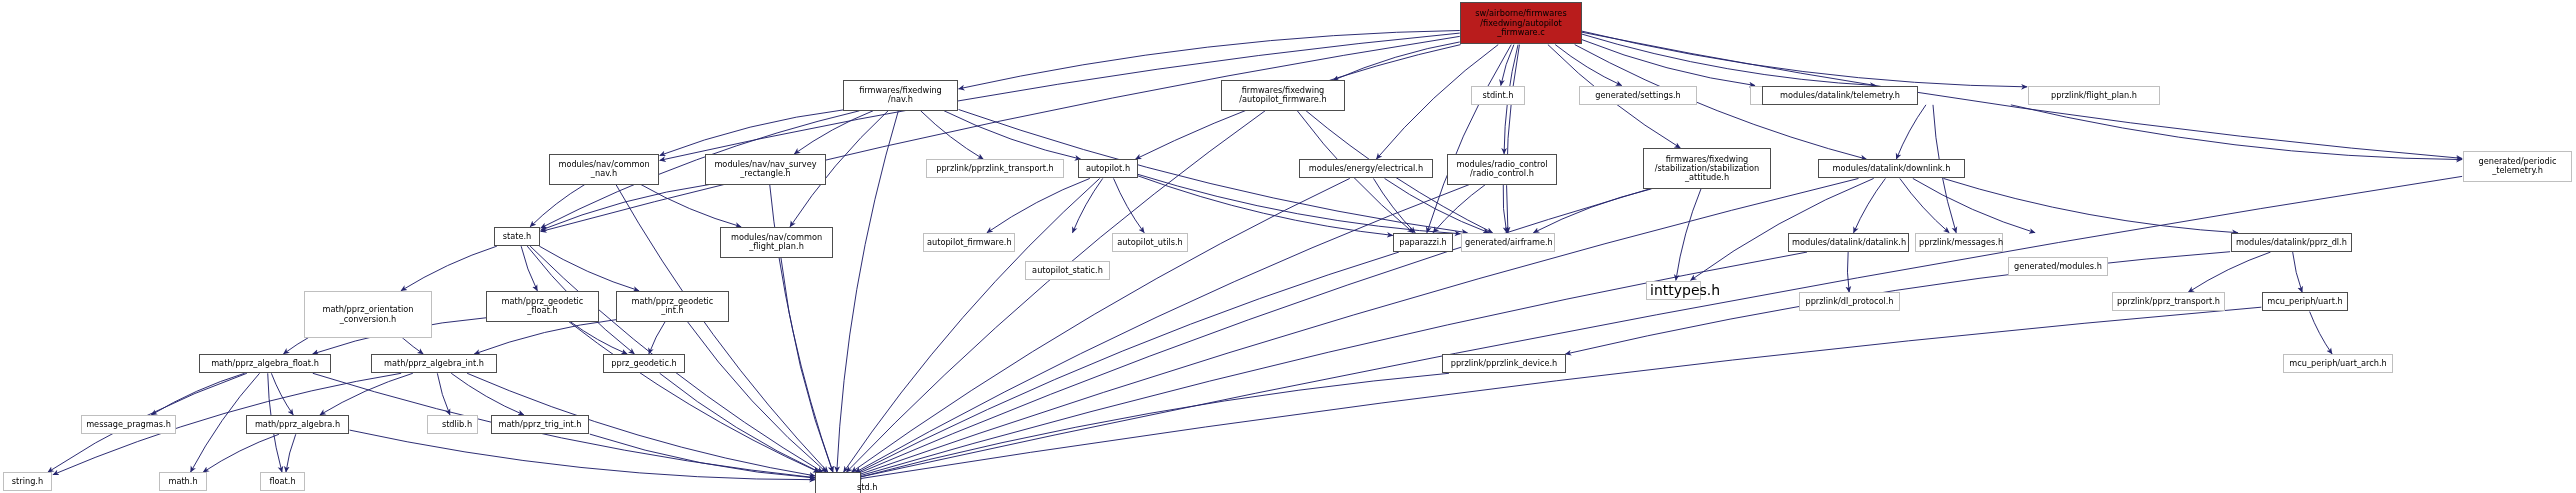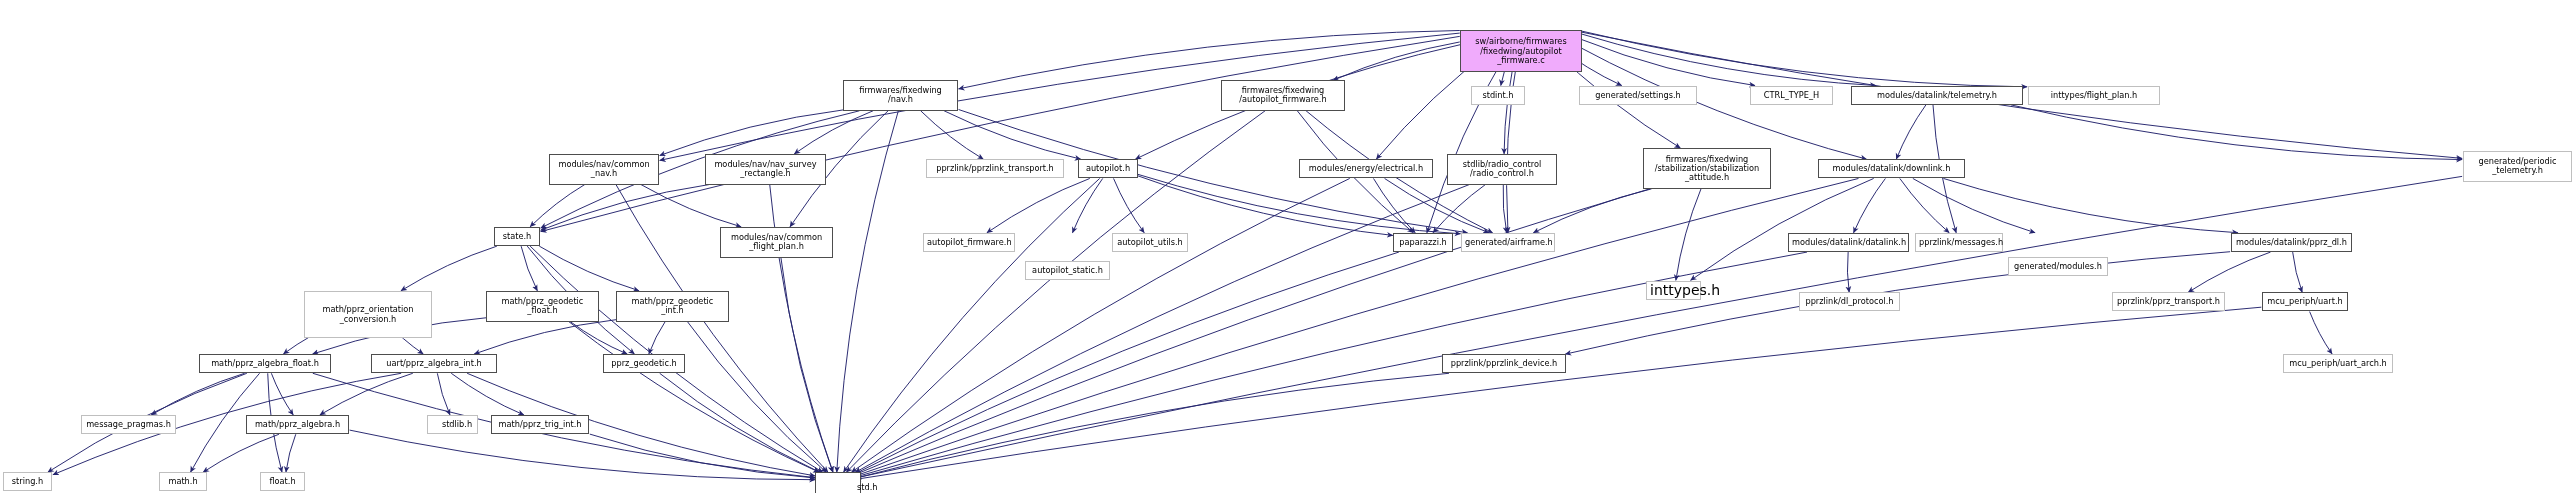--- a/index.html
+++ b/index.html
@@ -4,21 +4,21 @@
 <style>
   html,body{margin:0;padding:0;background:#ffffff;}
   #canvas{position:relative;width:2576px;height:493px;background:#ffffff;
           font-family:"DejaVu Sans","Liberation Sans",sans-serif;overflow:hidden;}
   svg#edges{position:absolute;left:0;top:0;width:2576px;height:493px;pointer-events:none;}
   .node{position:absolute;box-sizing:border-box;display:flex;align-items:center;
         justify-content:center;text-align:center;background:#ffffff;
         border:0.7px solid #bfbfbf;color:#000000;line-height:1.12;
         white-space:pre-line;padding:0.7px 3px;}
   .node.solid{border:0.7px solid #4d4d4d;}
-  .node.root{background:#f0abfc;border:0.7px solid #4d4d4d;margin-top:28px;}
+  .node.root{background:#b91c1c;border:0.7px solid #4d4d4d;}
   .node span{display:block;width:100%;}
 </style>
 </head>
 <body>
 
 <div id="canvas">
   <svg id="edges" viewBox="0 0 3462 663" xmlns="http://www.w3.org/2000/svg">
     <defs>
       <marker id="ah" markerWidth="9" markerHeight="9" refX="8" refY="4.5" orient="auto" markerUnits="userSpaceOnUse">
         <path d="M0,0.6 L8.6,4.5 L0,8.4 L2.4,4.5 z" fill="#25256e"></path>
@@ -128,30 +128,30 @@
       <div class="node root" style="left: 1460px; top: 2.2px; width: 122px; height: 42px; font-size: 8.2px;"><span>sw/airborne/firmwares
 /fixedwing/autopilot
 _firmware.c</span></div>
       <div class="node solid" style="left: 843px; top: 80px; width: 115px; height: 30.5px; font-size: 8.2px;"><span>firmwares/fixedwing
 /nav.h</span></div>
       <div class="node solid" style="left: 1221px; top: 80px; width: 124px; height: 30.5px; font-size: 8.2px;"><span>firmwares/fixedwing
 /autopilot_firmware.h</span></div>
       <div class="node light" style="left: 1471px; top: 86px; width: 54px; height: 19.3px; font-size: 8.2px;"><span>stdint.h</span></div>
       <div class="node light" style="left: 1579px; top: 86px; width: 118px; height: 19.3px; font-size: 8.2px; align-items: center;"><span>generated/settings.h</span></div>
       <div class="node light" style="left: 1750px; top: 86px; width: 83px; height: 19.3px; font-size: 8.2px;"><span>CTRL_TYPE_H</span></div>
-      <div class="node solid" style="left: 1851px; top: 86px; width: 172px; height: 19.3px; font-size: 8.2px;"><span>modules/datalink/telemetry.h</span></div>
-      <div class="node light" style="left: 2028px; top: 86px; width: 132px; height: 19.3px; font-size: 8.2px;"><span>inttypes/flight_plan.h</span></div>
+      <div class="node solid" style="left: 1762px; top: 86px; width: 156px; height: 19.3px; font-size: 8.2px;"><span>modules/datalink/telemetry.h</span></div>
+      <div class="node light" style="left: 2028px; top: 86px; width: 132px; height: 19.3px; font-size: 8.2px;"><span>pprzlink/flight_plan.h</span></div>
       <div class="node solid" style="left: 549px; top: 154px; width: 110px; height: 30.5px; font-size: 8.2px;"><span>modules/nav/common
 _nav.h</span></div>
       <div class="node solid" style="left: 705px; top: 154px; width: 121px; height: 30.5px; font-size: 8.2px;"><span>modules/nav/nav_survey
 _rectangle.h</span></div>
       <div class="node light" style="left: 926px; top: 159px; width: 138px; height: 19.3px; font-size: 8.2px;"><span>pprzlink/pprzlink_transport.h</span></div>
       <div class="node solid" style="left: 1078px; top: 159px; width: 60px; height: 19.3px; font-size: 8.2px;"><span>autopilot.h</span></div>
       <div class="node solid" style="left: 1299px; top: 159px; width: 134px; height: 19.3px; font-size: 8.2px;"><span>modules/energy/electrical.h</span></div>
-      <div class="node solid" style="left: 1447px; top: 154px; width: 110px; height: 30.5px; font-size: 8.2px;"><span>stdlib/radio_control
+      <div class="node solid" style="left: 1447px; top: 154px; width: 110px; height: 30.5px; font-size: 8.2px;"><span>modules/radio_control
 /radio_control.h</span></div>
       <div class="node solid" style="left: 1643px; top: 148px; width: 128px; height: 41px; font-size: 8.2px;"><span>firmwares/fixedwing
 /stabilization/stabilization
 _attitude.h</span></div>
       <div class="node solid" style="left: 1818px; top: 159px; width: 147px; height: 19.3px; font-size: 8.2px;"><span>modules/datalink/downlink.h</span></div>
       <div class="node light" style="left: 2463px; top: 151px; width: 109px; height: 30.5px; font-size: 8.2px;"><span>generated/periodic
 _telemetry.h</span></div>
       <div class="node solid" style="left: 494px; top: 227px; width: 46px; height: 19.3px; font-size: 8.2px;"><span>state.h</span></div>
       <div class="node solid" style="left: 720px; top: 227px; width: 113px; height: 30.5px; font-size: 8.2px;"><span>modules/nav/common
 _flight_plan.h</span></div>
@@ -168,21 +168,21 @@
 _conversion.h</span></div>
       <div class="node solid" style="left: 486px; top: 291px; width: 113px; height: 30.5px; font-size: 8.2px;"><span>math/pprz_geodetic
 _float.h</span></div>
       <div class="node solid" style="left: 616px; top: 291px; width: 113px; height: 30.5px; font-size: 8.2px;"><span>math/pprz_geodetic
 _int.h</span></div>
       <div class="node light" style="left: 1799px; top: 292px; width: 101px; height: 19.3px; font-size: 8.2px;"><span>pprzlink/dl_protocol.h</span></div>
       <div class="node light" style="left: 2112px; top: 292px; width: 113px; height: 19.3px; font-size: 8.2px;"><span>pprzlink/pprz_transport.h</span></div>
       <div class="node solid" style="left: 2262px; top: 292px; width: 86px; height: 19.3px; font-size: 8.2px;"><span>mcu_periph/uart.h</span></div>
       <div class="node light" style="left: 1646px; top: 281px; width: 55px; height: 19.3px; font-size: 14px;"><span>inttypes.h</span></div>
       <div class="node solid" style="left: 199px; top: 354px; width: 132px; height: 19.3px; font-size: 8.2px;"><span>math/pprz_algebra_float.h</span></div>
-      <div class="node solid" style="left: 371px; top: 354px; width: 126px; height: 19.3px; font-size: 8.2px;"><span>uart/pprz_algebra_int.h</span></div>
+      <div class="node solid" style="left: 371px; top: 354px; width: 126px; height: 19.3px; font-size: 8.2px;"><span>math/pprz_algebra_int.h</span></div>
       <div class="node solid" style="left: 603px; top: 354px; width: 82px; height: 19.3px; font-size: 8.2px;"><span>pprz_geodetic.h</span></div>
       <div class="node solid" style="left: 1442px; top: 354px; width: 124px; height: 19.3px; font-size: 8.2px;"><span>pprzlink/pprzlink_device.h</span></div>
       <div class="node light" style="left: 2283px; top: 354px; width: 110px; height: 19.3px; font-size: 8.2px;"><span>mcu_periph/uart_arch.h</span></div>
       <div class="node light" style="left: 81px; top: 415px; width: 95px; height: 19.3px; font-size: 8.2px;"><span>message_pragmas.h</span></div>
       <div class="node solid" style="left: 246px; top: 415px; width: 103px; height: 19.3px; font-size: 8.2px;"><span>math/pprz_algebra.h</span></div>
       <div class="node light" style="left: 427px; top: 415px; width: 51px; height: 19.3px; font-size: 8.2px; padding-left: 12px;"><span>stdlib.h</span></div>
       <div class="node solid" style="left: 491px; top: 415px; width: 98px; height: 19.3px; font-size: 8.2px;"><span>math/pprz_trig_int.h</span></div>
       <div class="node light" style="left: 3px; top: 472px; width: 49px; height: 19.3px; font-size: 8.2px;"><span>string.h</span></div>
       <div class="node light" style="left: 159px; top: 472px; width: 48px; height: 19.3px; font-size: 8.2px;"><span>math.h</span></div>
       <div class="node light" style="left: 260px; top: 472px; width: 45px; height: 19.3px; font-size: 8.2px;"><span>float.h</span></div>

